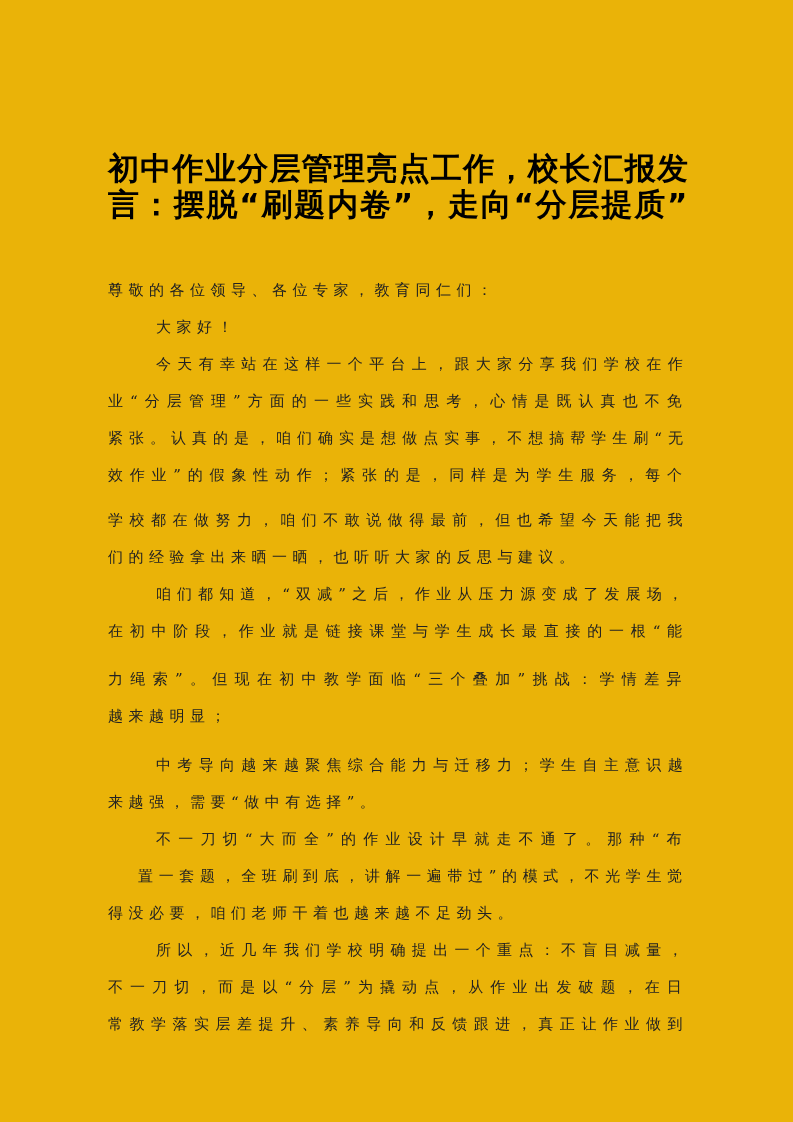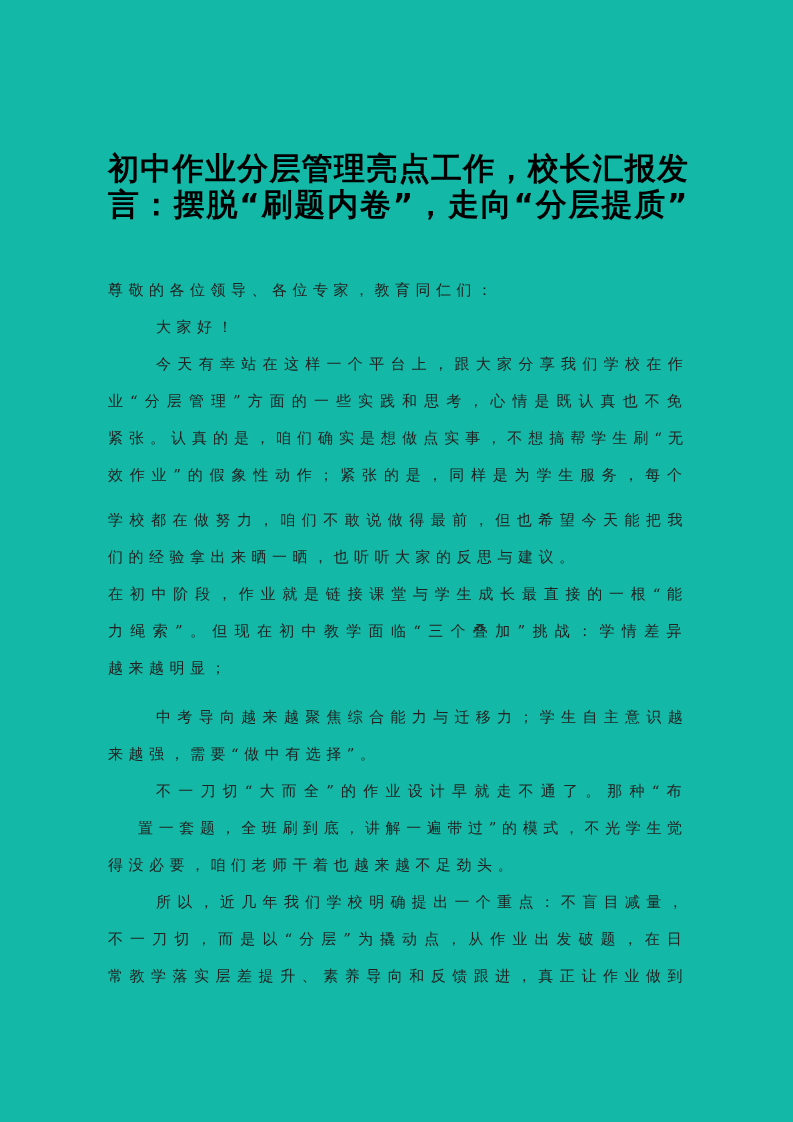--- a/index.html
+++ b/index.html
@@ -12,21 +12,21 @@
     height: 1122px;
     position: relative;
     overflow: hidden;
     color: #111111;
   }
   .page {
     position: absolute;
     left: 0; top: 0;
     width: 793px;
     height: 1122px;
-    background: #14b8a6;
+    background: #eab308;
   }
   .title {
     position: absolute;
     left: 108px;
     top: 150px;
     width: 580px;
     font-family: "DejaVu Sans", "Liberation Sans", sans-serif;
     font-weight: bold;
     font-size: 31px;
     line-height: 36px;
@@ -75,22 +75,23 @@
 
   <div class="body" id="body-container">
       <span class="line last">尊敬的各位领导、各位专家，教育同仁们：</span>
       <span class="line indent last">大家好！</span>
       <span class="line indent" style="letter-spacing: 3.33333px; display: block;">今天有幸站在这样一个平台上，跟大家分享我们学校在作</span>
       <span class="line" style="letter-spacing: 4.23077px; display: block;">业“分层管理”方面的一些实践和思考，心情是既认真也不免</span>
       <span class="line" style="letter-spacing: 3.07407px; display: block;">紧张。认真的是，咱们确实是想做点实事，不想搞帮学生刷“无</span>
       <span class="line" style="letter-spacing: 3.88462px; display: block;">效作业”的假象性动作；紧张的是，同样是为学生服务，每个</span>
       <span class="line" style="letter-spacing: 3.53846px; display: block; margin-top: 8px;">学校都在做努力，咱们不敢说做得最前，但也希望今天能把我</span>
       <span class="line last">们的经验拿出来晒一晒，也听听大家的反思与建议。</span>
+      <span class="line indent" style="letter-spacing: 3.2px; display: block;">咱们都知道，“双减”之后，作业从压力源变成了发展场，</span>
       <span class="line" style="letter-spacing: 3.88462px; display: block;">在初中阶段，作业就是链接课堂与学生成长最直接的一根“能</span>
-      <span class="line" style="letter-spacing: 4.53846px; display: block;">力绳索”。但现在初中教学面临“三个叠加”挑战：学情差异</span>
+      <span class="line" style="letter-spacing: 4.53846px; display: block; margin-top: 11px;">力绳索”。但现在初中教学面临“三个叠加”挑战：学情差异</span>
       <span class="line last">越来越明显；</span>
       <span class="line indent" style="letter-spacing: 3.33333px; display: block; margin-top: 12px;">中考导向越来越聚焦综合能力与迁移力；学生自主意识越</span>
       <span class="line last">来越强，需要“做中有选择”。</span>
       <span class="line indent" style="letter-spacing: 4.41667px; display: block;">不一刀切“大而全”的作业设计早就走不通了。那种“布</span>
       <span class="line" style="letter-spacing: 3.88462px; display: block; margin-left: 30px;">置一套题，全班刷到底，讲解一遍带过”的模式，不光学生觉</span>
       <span class="line last">得没必要，咱们老师干着也越来越不足劲头。</span>
       <span class="line indent" style="letter-spacing: 3.33333px; display: block;">所以，近几年我们学校明确提出一个重点：不盲目减量，</span>
       <span class="line" style="letter-spacing: 4.23077px; display: block;">不一刀切，而是以“分层”为撬动点，从作业出发破题，在日</span>
       <span class="line" style="letter-spacing: 3.53846px; display: block;">常教学落实层差提升、素养导向和反馈跟进，真正让作业做到</span>
     </div>

